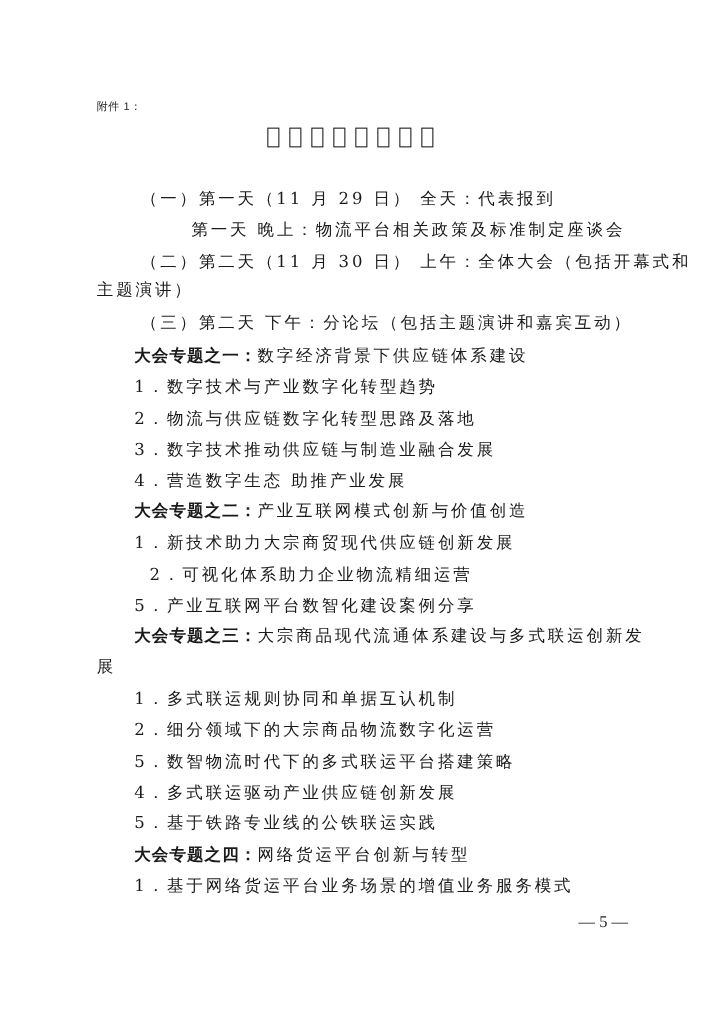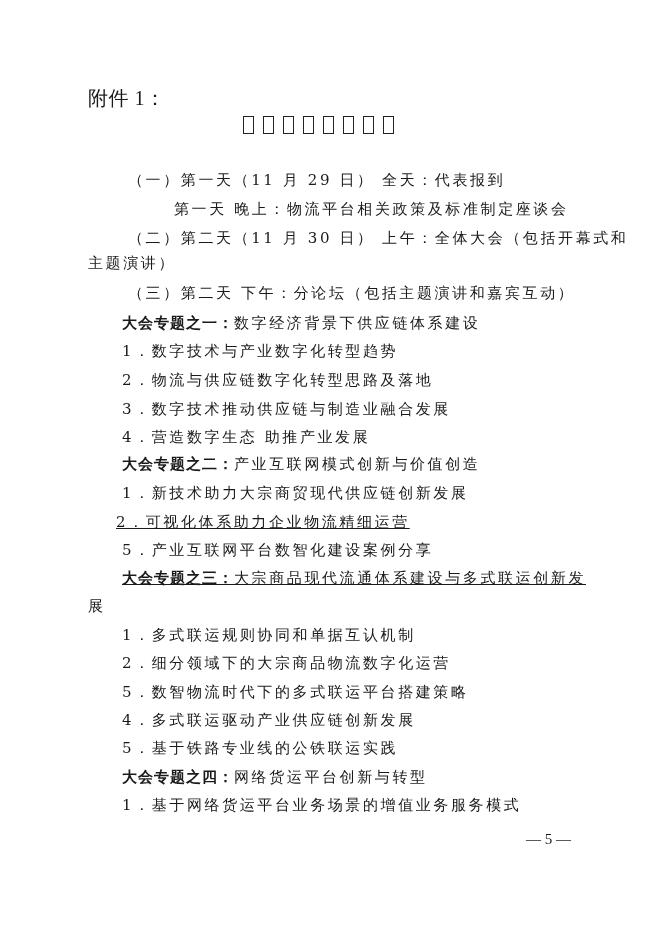--- a/index.html
+++ b/index.html
@@ -1,21 +1,21 @@
 <!DOCTYPE html>
 <html><head>
 <meta charset="utf-8">
 <style>
   html, body { margin: 0; padding: 0; background: #ffffff; }
   body { width: 662px; height: 936px; position: relative; overflow: hidden;
          font-family: "DejaVu Serif", "Liberation Serif", serif; color: #1a1a1a; }
   .line { position: absolute; font-size: 15px; line-height: 20px; white-space: nowrap;
           letter-spacing: 2.6px; }
-  .attach { position: absolute; left: 88px; top: 88px; font-size: 20px; line-height: 20px;
-            font-family: Liberation Serif, serif; letter-spacing: 0.5px; }
+  .attach { position: absolute; left: 88px; top: 88px; font-size: 10px; line-height: 20px;
+            font-family: Liberation Sans, sans-serif; letter-spacing: 0.5px; }
   .title { position: absolute; left: 243px; top: 116px; height: 20px; display: flex; gap: 9px; }
   .tofu { width: 11px; height: 18px; border: 1.6px solid #222; box-sizing: border-box; }
   .bold { font-weight: bold; font-family: "DejaVu Sans", "Liberation Sans", sans-serif; letter-spacing: 1px; margin-top: 32px; }
   .pagenum { position: absolute; left: 526px; top: 829px; font-size: 15px; line-height: 20px;
              font-family: "Liberation Serif", serif; letter-spacing: 0; }
 </style>
 </head>
 <body>
 
 <div>
@@ -43,24 +43,24 @@
   </div>
   <div class="line" style="left:122px;top:341px;">1．数字技术与产业数字化转型趋势</div>
   <div class="line" style="left:122px;top:370px;">2．物流与供应链数字化转型思路及落地</div>
   <div class="line" style="left:122px;top:399px;">3．数字技术推动供应链与制造业融合发展</div>
   <div class="line" style="left:122px;top:427px;">4．营造数字生态 助推产业发展</div>
 
   <div class="line" style="left:122px;top:454px;">
     <span class="bold">大会专题之二：</span><span>产业互联网模式创新与价值创造</span>
   </div>
   <div class="line" style="left:122px;top:483px;">1．新技术助力大宗商贸现代供应链创新发展</div>
-  <div class="line" style="left:116px;top:512px;text-decoration:underline;">2．可视化体系助力企业物流精细运营</div>
+  <div class="line" style="left:136px;top:512px;">2．可视化体系助力企业物流精细运营</div>
   <div class="line" style="left:122px;top:540px;">5．产业互联网平台数智化建设案例分享</div>
 
-  <div class="line" style="left:122px;top:568px;text-decoration:underline;">
+  <div class="line" style="left:122px;top:568px;">
     <span class="bold">大会专题之三：</span><span>大宗商品现代流通体系建设与多式联运创新发</span>
   </div>
   <div class="line" style="left:88px;top:596px;">展</div>
   <div class="line" style="left:122px;top:625px;">1．多式联运规则协同和单据互认机制</div>
   <div class="line" style="left:122px;top:653px;">2．细分领域下的大宗商品物流数字化运营</div>
   <div class="line" style="left:122px;top:682px;">5．数智物流时代下的多式联运平台搭建策略</div>
   <div class="line" style="left:122px;top:710px;text-align:center;">4．多式联运驱动产业供应链创新发展</div>
   <div class="line" style="left:122px;top:738px;">5．基于铁路专业线的公铁联运实践</div>
 
   <div class="line" style="left:122px;top:767px;">

